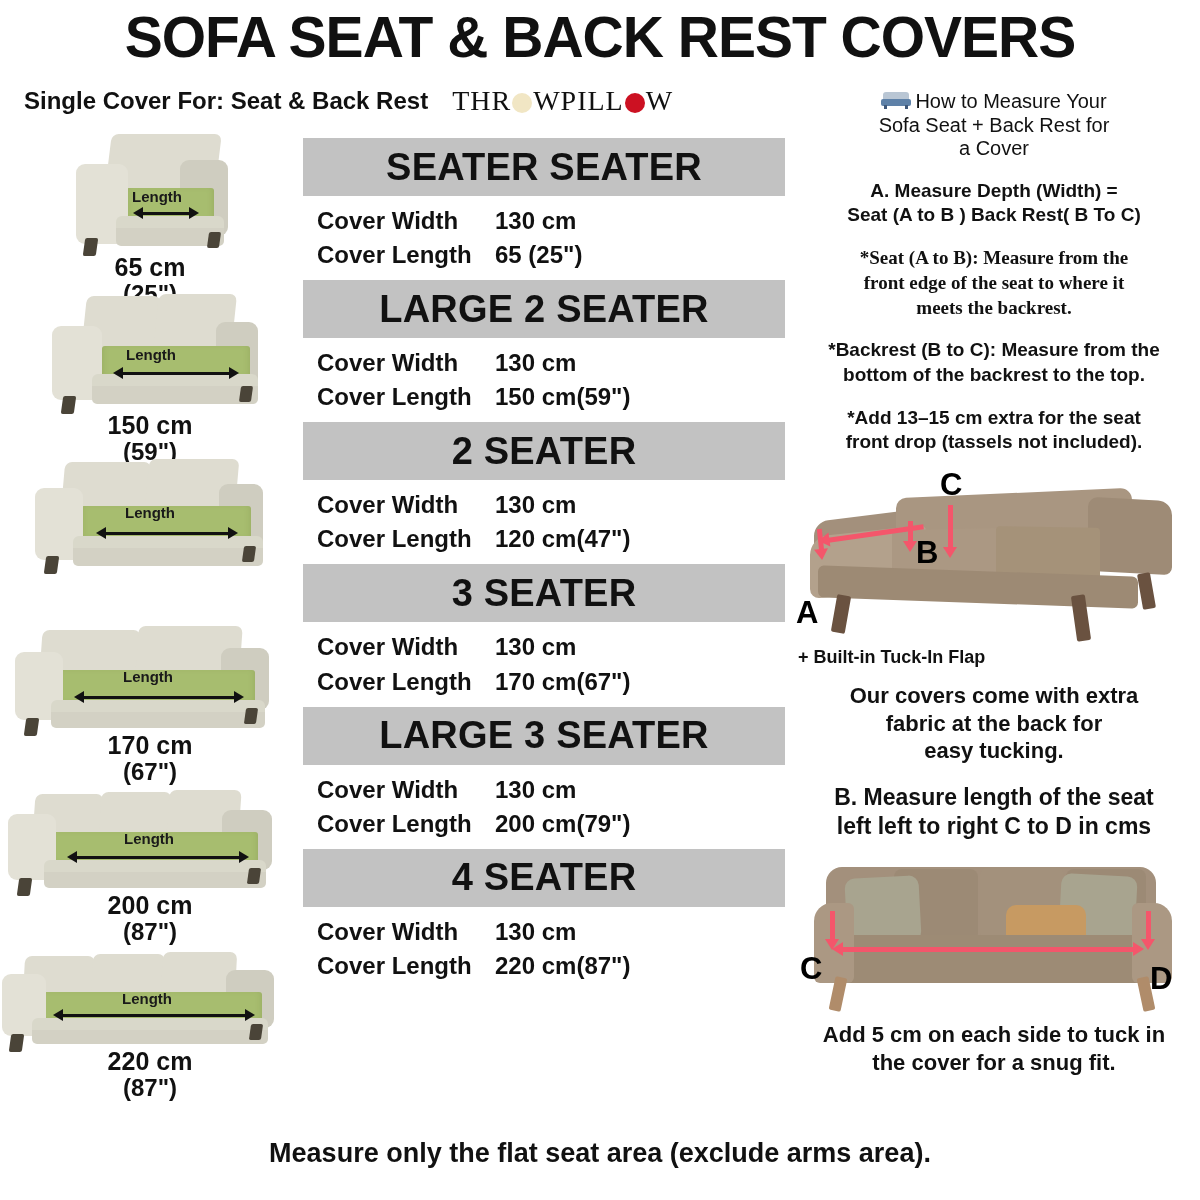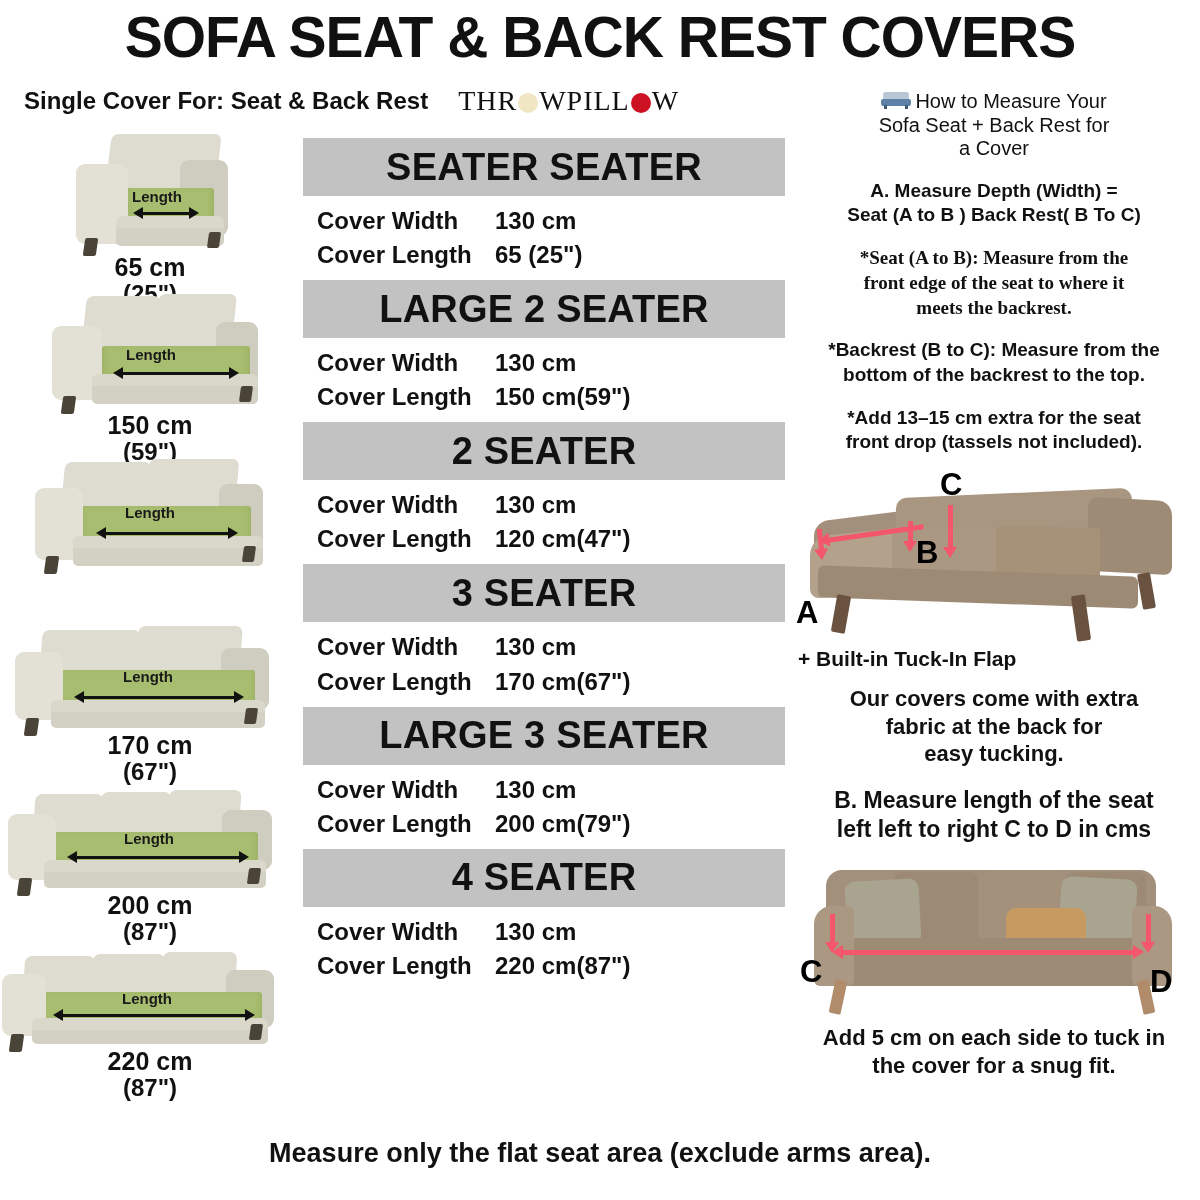--- a/index.html
+++ b/index.html
@@ -16,21 +16,21 @@
   .main-title {
     position: absolute; left: 0; top: 8px; width: 1200px;
     text-align: center;
     font-size: 57px; font-weight: 700; letter-spacing: -1px;
     line-height: 1.05;
     white-space: nowrap;
   }
   .subtitle-row {
     position: absolute; left: 24px; top: 84px;
     width: 760px; height: 34px;
-    display: flex; align-items: center; gap: 30px;
+    display: flex; align-items: center; gap: 24px;
   }
   .sub-left { font-size: 24px; font-weight: 700; white-space: nowrap; }
   .brand-logo {
     font-family: "Liberation Serif", serif;
     font-size: 28px; font-weight: 400; letter-spacing: 1px;
     white-space: nowrap; display: flex; align-items: baseline; text-align: center;
   }
   .brand-o-cream {
     display: inline-block; width: 20px; height: 20px; border-radius: 50%;
     background: #f1e6c4; position: relative; top: 3px; margin: 0 1px;
@@ -140,21 +140,21 @@
   .ps-arrow-h.right-head::after {
     content: ""; position: absolute; right: -10px; top: -5px;
     width: 0; height: 0; border-top: 7.5px solid transparent;
     border-bottom: 7.5px solid transparent; border-left: 11px solid #f4566b;
   }
 
   .r-strong {
     text-align: center; font-size: 22px; font-weight: 700; line-height: 1.26;
   }
   .r-flap {
-    font-size: 21px; font-weight: 700; text-align: left; padding-left: 10px;
+    font-size: 18px; font-weight: 700; text-align: left; padding-left: 10px;
   }
 
   
   .footer-note {
     position: absolute; left: 0; top: 1138px; width: 1200px;
     text-align: center; font-size: 27px; font-weight: 700;
   }
 </style>
 </head>
 <body>

